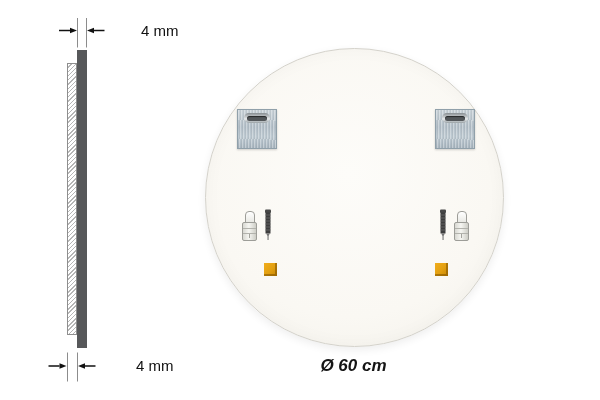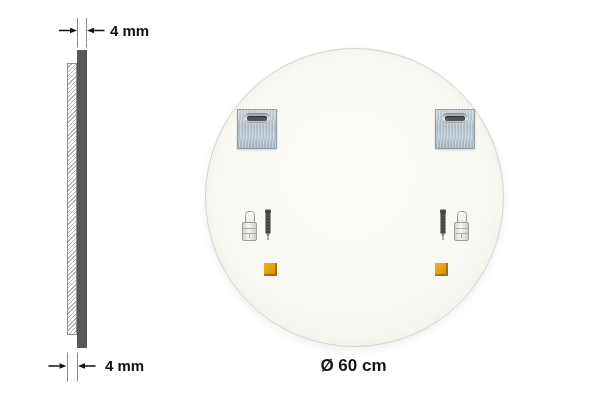--- a/index.html
+++ b/index.html
@@ -34,23 +34,24 @@
   }
   .dims-svg {
     position: absolute;
     left: 0; top: 0;
     width: 170px; height: 400px;
   }
   .dim-label {
     position: absolute;
     color: #111111;
     font-size: 15px;
-    font-weight: 700;
+    font-weight: 400;
     line-height: 17px;
     white-space: nowrap;
+    margin-left: 31px;
   }
   .dim-label.top    { left: 110px; top: 22px; }
   .dim-label.bottom { left: 105px; top: 357px; }
 
   
   .mirror-circle {
     position: absolute;
     left: 205px; top: 48px;
     width: 297px; height: 297px;
     border-radius: 50%;
@@ -131,20 +132,21 @@
 
   .diameter-label {
     position: absolute;
     left: 205px; top: 356px;
     width: 297px;
     text-align: center;
     color: #151515;
     font-size: 17px;
     font-weight: 700;
     line-height: 19px;
+    font-style: italic;
   }
 </style>
 </head>
 <body>
 
 <div class="stage">
 
   <div>
     <div class="hatch-strip"></div>
     <div class="glass-strip"></div>

